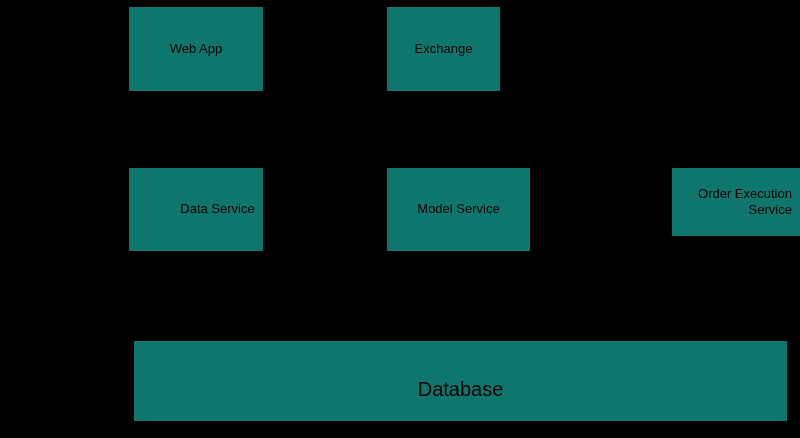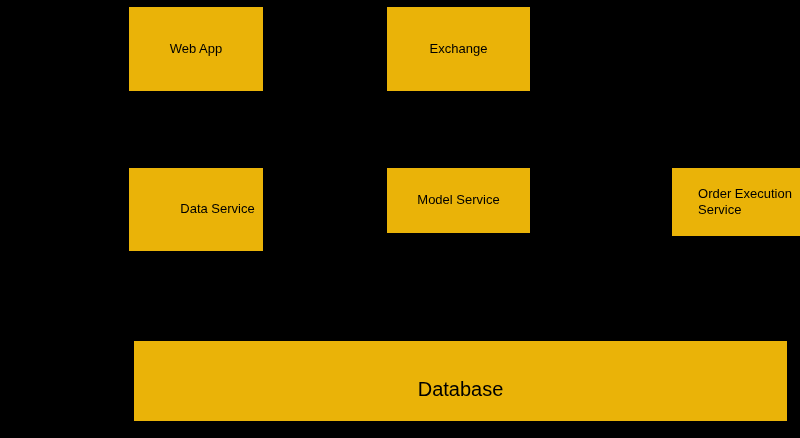--- a/index.html
+++ b/index.html
@@ -15,42 +15,42 @@
   #canvas {
     position: relative;
     width: 800px;
     height: 438px;
     background: #000000;
     overflow: hidden;
   }
   .node {
     position: absolute;
     box-sizing: border-box;
-    background: #eab308;
+    background: #0f766e;
     color: #000000;
     display: flex;
     align-items: center;
     justify-content: center;
-    text-align: left;
+    text-align: right;
     line-height: 1.25;
     font-family: "Liberation Sans", sans-serif;
   }
   .node-label {
     display: block;
     white-space: pre-line;
     padding: 0 6px;
   }
   .size-sm { font-size: 13px; }
   .size-lg { font-size: 20px; margin-top: 16px; }
 
   
   #node-web-app          { left: 129px; top: 7px;   width: 134px; height: 84px; }
-  #node-exchange         { left: 387px; top: 7px;   width: 143px; height: 84px; }
+  #node-exchange         { left: 387px; top: 7px;   width: 113px; height: 84px; }
   #node-data-service     { left: 129px; top: 168px; width: 134px; height: 83px; padding-left: 43px; }
-  #node-model-service    { left: 387px; top: 168px; width: 143px; height: 65px; }
+  #node-model-service    { left: 387px; top: 168px; width: 143px; height: 83px; }
   #node-order-execution  { left: 672px; top: 168px; width: 134px; height: 68px; padding-left: 12px; }
   #node-database         { left: 134px; top: 341px; width: 653px; height: 80px; }
 </style>
 </head>
 <body>
 
 <div id="canvas">
 
   <div class="node" id="node-web-app">
     <span class="node-label size-sm">Web App</span>

